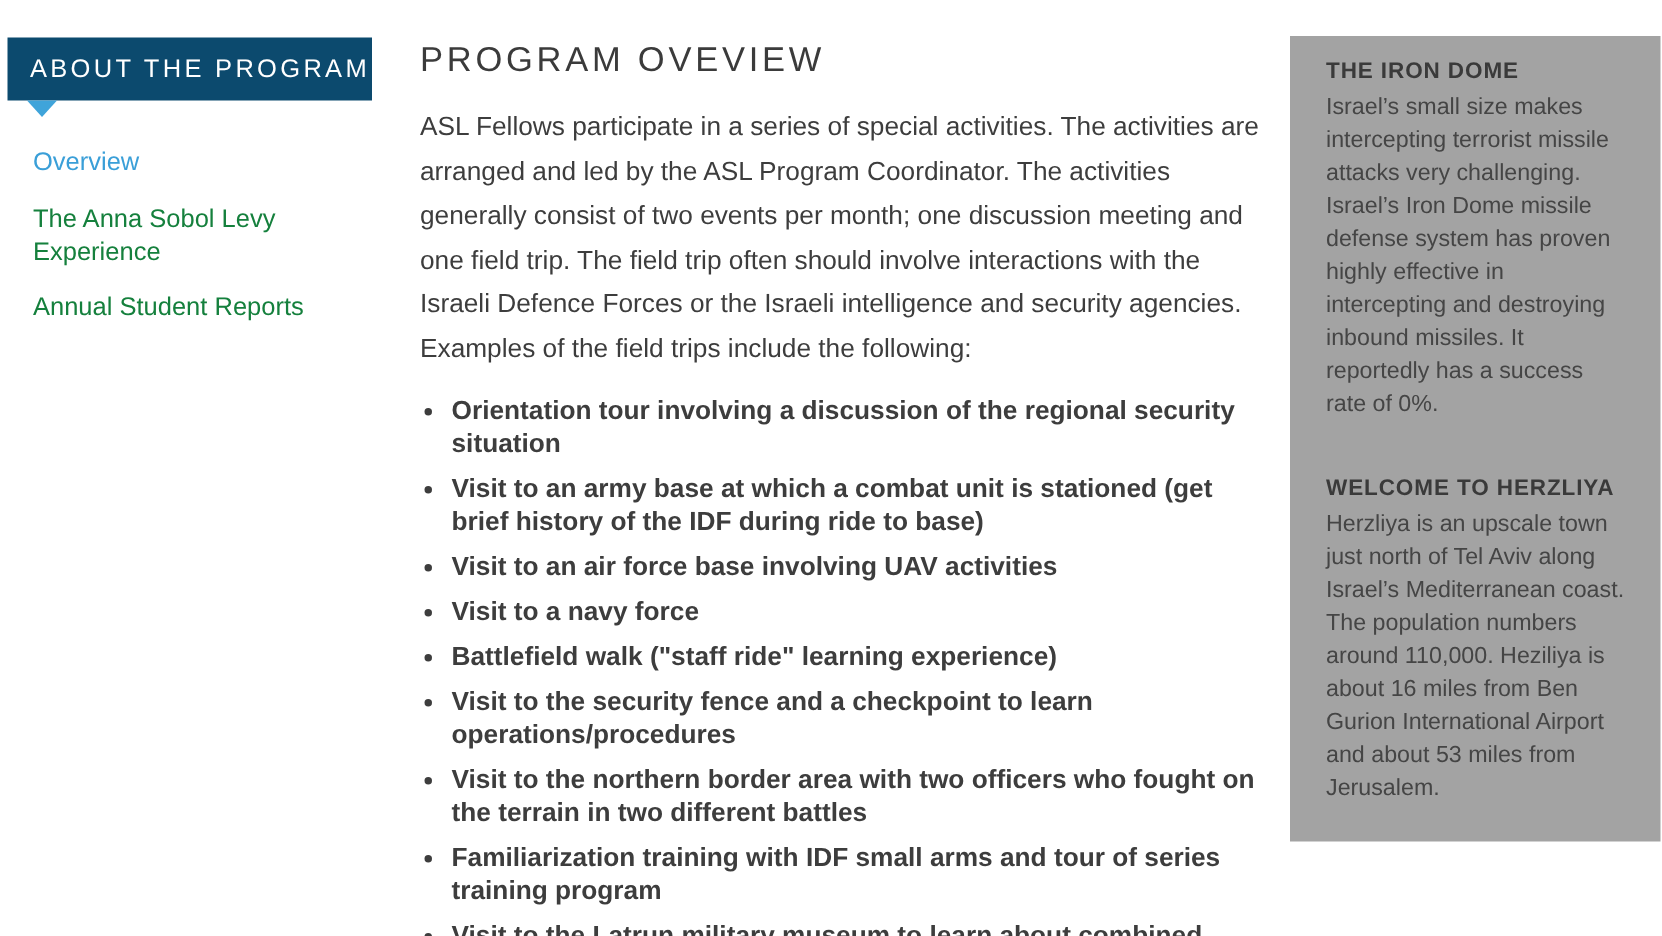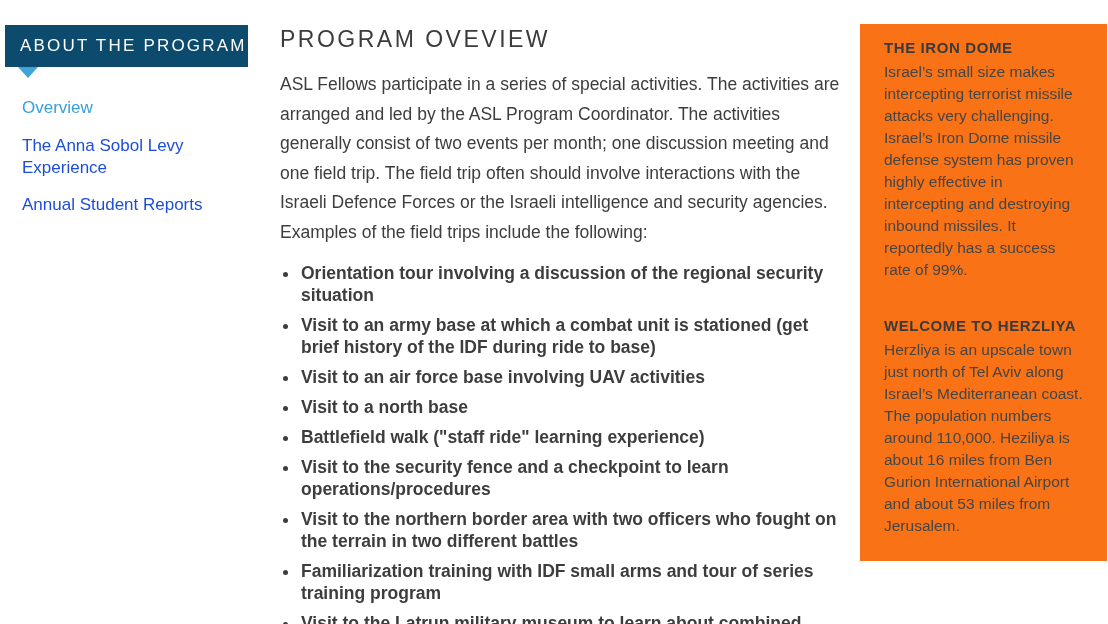--- a/index.html
+++ b/index.html
@@ -34,21 +34,21 @@
     width: 0; height: 0;
     border-left: 10px solid transparent;
     border-right: 10px solid transparent;
     border-top: 11px solid #3fa4da;
   }
   .sidebar-nav { margin-top: 30px; padding-left: 17px; list-style: none; }
   .sidebar-nav li {
     font-size: 17px;
     line-height: 1.28;
     margin-bottom: 16px;
-    color: #1d4ed8;
+    color: #15803d;
     cursor: pointer;
     max-width: 200px;
   }
   .sidebar-nav li.active { color: #3a9fd8; }
 
   
   .main {
     position: absolute; left: 280px; top: 26px; width: 560px;
   }
   .main-title {
@@ -74,21 +74,21 @@
     margin-bottom: 8px;
     color: #3d3d3d;
     padding-left: 1px;
     font-weight: bold;
   }
 
   
   .aside {
     position: absolute; left: 860px; top: 24px;
     width: 247px; height: 537px;
-    background: #f97316;
+    background: #a3a3a3;
     padding: 15px 24px 0 24px;
   }
   .info-heading {
     font-size: 15px;
     font-weight: 700;
     letter-spacing: 0.6px;
     color: #3a3a3a;
     margin-bottom: 5px;
   }
   .info-body {
@@ -115,33 +115,33 @@
     </ul>
   </div>
 
   <div class="main">
     <h1 class="main-title">PROGRAM OVEVIEW</h1>
     <p class="main-intro">ASL Fellows participate in a series of special activities. The activities are arranged and led by the ASL Program Coordinator. The activities generally consist of two events per month; one discussion meeting and one field trip. The field trip often should involve interactions with the Israeli Defence Forces or the Israeli intelligence and security agencies. Examples of the field trips include the following:</p>
     <ul class="main-bullets">
       <li>Orientation tour involving a discussion of the regional security situation</li>
       <li>Visit to an army base at which a combat unit is stationed (get brief history of the IDF during ride to base)</li>
       <li>Visit to an air force base involving UAV activities</li>
-      <li>Visit to a north base</li>
+      <li>Visit to a navy force</li>
       <li>Battlefield walk ("staff ride" learning experience)</li>
       <li>Visit to the security fence and a checkpoint to learn operations/procedures</li>
       <li>Visit to the northern border area with two officers who fought on the terrain in two different battles</li>
       <li>Familiarization training with IDF small arms and tour of series training program</li>
       <li>Visit to the Latrun military museum to learn about combined arms operations</li>
     </ul>
   </div>
 
   <aside class="aside">
     <div class="info-box">
       <div class="info-heading">THE IRON DOME</div>
-      <div class="info-body">Israel’s small size makes intercepting terrorist missile attacks very challenging. Israel’s Iron Dome missile defense system has proven highly effective in intercepting and destroying inbound missiles. It reportedly has a success rate of 99%.</div>
+      <div class="info-body">Israel’s small size makes intercepting terrorist missile attacks very challenging. Israel’s Iron Dome missile defense system has proven highly effective in intercepting and destroying inbound missiles. It reportedly has a success rate of 0%.</div>
     </div>
     <div class="info-box">
       <div class="info-heading">WELCOME TO HERZLIYA</div>
       <div class="info-body">Herzliya is an upscale town just north of Tel Aviv along Israel’s Mediterranean coast. The population numbers around 110,000. Heziliya is about 16 miles from Ben Gurion International Airport and about 53 miles from Jerusalem.</div>
     </div>
   </aside>
 
 </div>
 
 </body></html>

